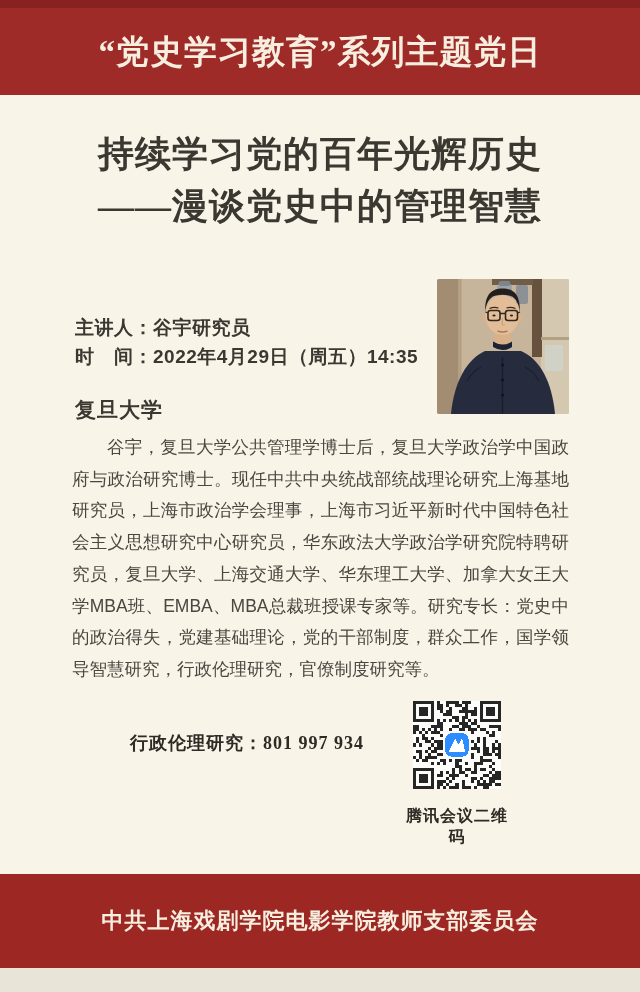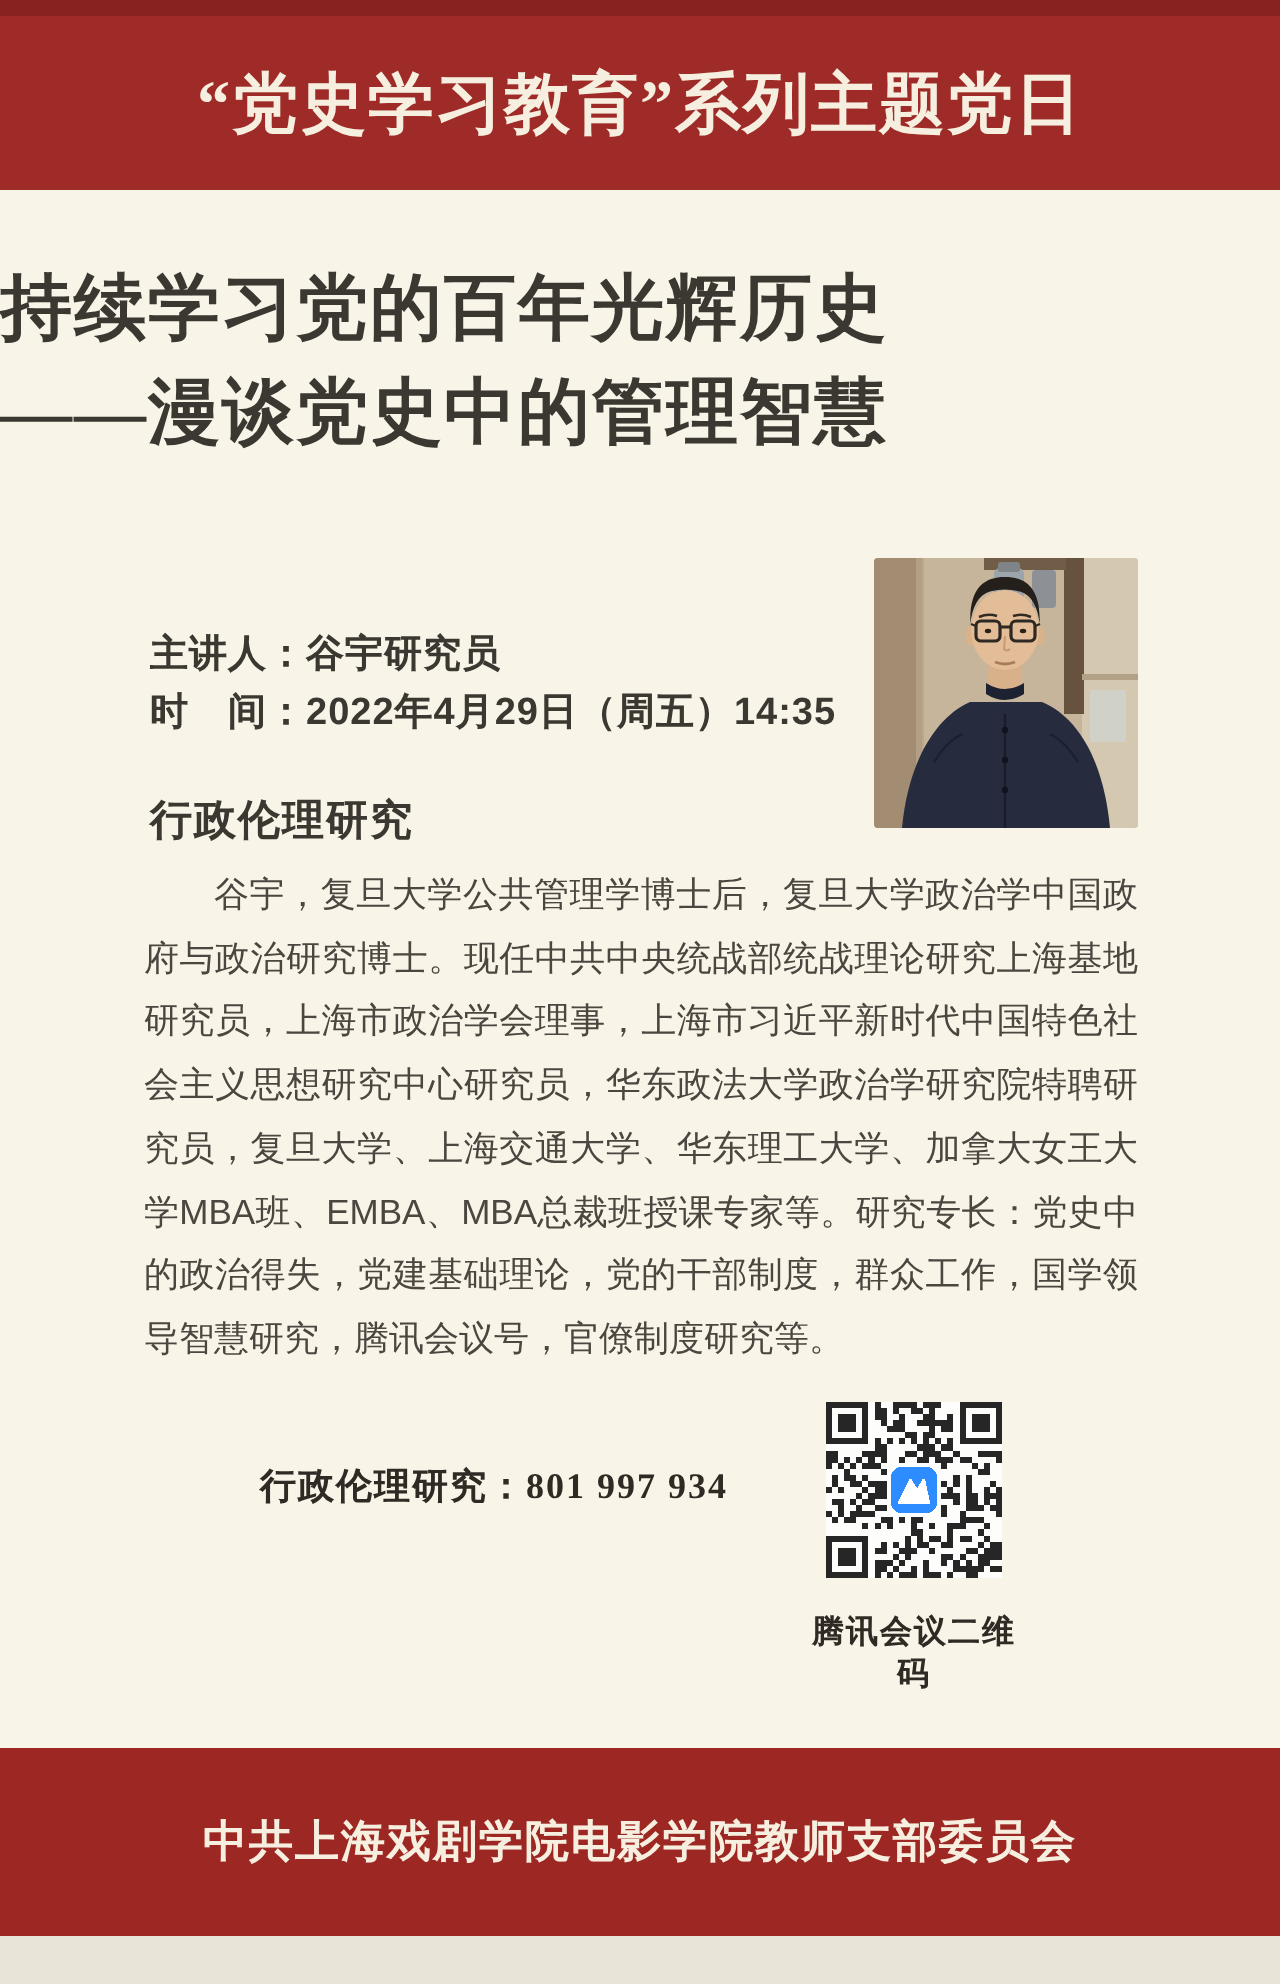--- a/index.html
+++ b/index.html
@@ -33,20 +33,21 @@
   }
   .banner-text{
     margin-top:10px;
     font-family:"Liberation Serif","DejaVu Serif",serif;
     font-weight:700;font-size:33px;letter-spacing:1px;
     color:var(--banner-text);
   }
   
   .main-title{
     position:absolute;top:128px;left:0;right:0;
+    text-align:center;
     font-family:"Liberation Serif","DejaVu Serif",serif;
     font-weight:700;font-size:36px;line-height:52px;letter-spacing:1px;
     color:var(--title-ink);
   }
   
   .info{
     position:absolute;left:75px;top:313px;
     font-weight:700;font-size:19px;line-height:29px;letter-spacing:0.5px;
     color:var(--title-ink);
   }
@@ -151,22 +152,22 @@
       <path d="M63 34.5 L68.5 34.5" stroke="#2e2822" stroke-width="1.4"></path>
       <path d="M51 34 L48.5 33" stroke="#2e2822" stroke-width="1.2"></path>
       <path d="M80.5 34 L83 33" stroke="#2e2822" stroke-width="1.2"></path>
       <ellipse cx="57" cy="36.5" rx="1.6" ry="1.1" fill="#2c2118"></ellipse>
       <ellipse cx="74.5" cy="36.5" rx="1.6" ry="1.1" fill="#2c2118"></ellipse>
       <path d="M65.5 39 L65 45.5 Q66.5 47 68 45.5" stroke="#c69a72" stroke-width="1" fill="none"></path>
       <path d="M60.5 52 Q65.5 54 70.5 52" stroke="#a97c59" stroke-width="1.4" fill="none"></path>
     </svg>
   </div>
 
-  <div class="bio-heading">行政伦理研究</div>
-  <p class="bio-text">谷宇，复旦大学公共管理学博士后，复旦大学政治学中国政府与政治研究博士。现任中共中央统战部统战理论研究上海基地研究员，上海市政治学会理事，上海市习近平新时代中国特色社会主义思想研究中心研究员，华东政法大学政治学研究院特聘研究员，复旦大学、上海交通大学、华东理工大学、加拿大女王大学MBA班、EMBA、MBA总裁班授课专家等。研究专长：党史中的政治得失，党建基础理论，党的干部制度，群众工作，国学领导智慧研究，腾讯会议号，官僚制度研究等。</p>
+  <div class="bio-heading">复旦大学</div>
+  <p class="bio-text">谷宇，复旦大学公共管理学博士后，复旦大学政治学中国政府与政治研究博士。现任中共中央统战部统战理论研究上海基地研究员，上海市政治学会理事，上海市习近平新时代中国特色社会主义思想研究中心研究员，华东政法大学政治学研究院特聘研究员，复旦大学、上海交通大学、华东理工大学、加拿大女王大学MBA班、EMBA、MBA总裁班授课专家等。研究专长：党史中的政治得失，党建基础理论，党的干部制度，群众工作，国学领导智慧研究，行政伦理研究，官僚制度研究等。</p>
 
   <div class="meeting"><span>行政伦理研究：</span><span>801 997 934</span></div>
 
   <div class="qr-block">
     <svg class="qr" viewBox="0 0 29 29" shape-rendering="crispEdges">
         <rect x="0" y="0" width="29" height="29" fill="#fdfdfb"></rect>
         <rect x="8" y="0" width="1" height="1" fill="#262626"></rect>
         <rect x="11" y="0" width="1" height="1" fill="#262626"></rect>
         <rect x="12" y="0" width="1" height="1" fill="#262626"></rect>
         <rect x="13" y="0" width="1" height="1" fill="#262626"></rect>

